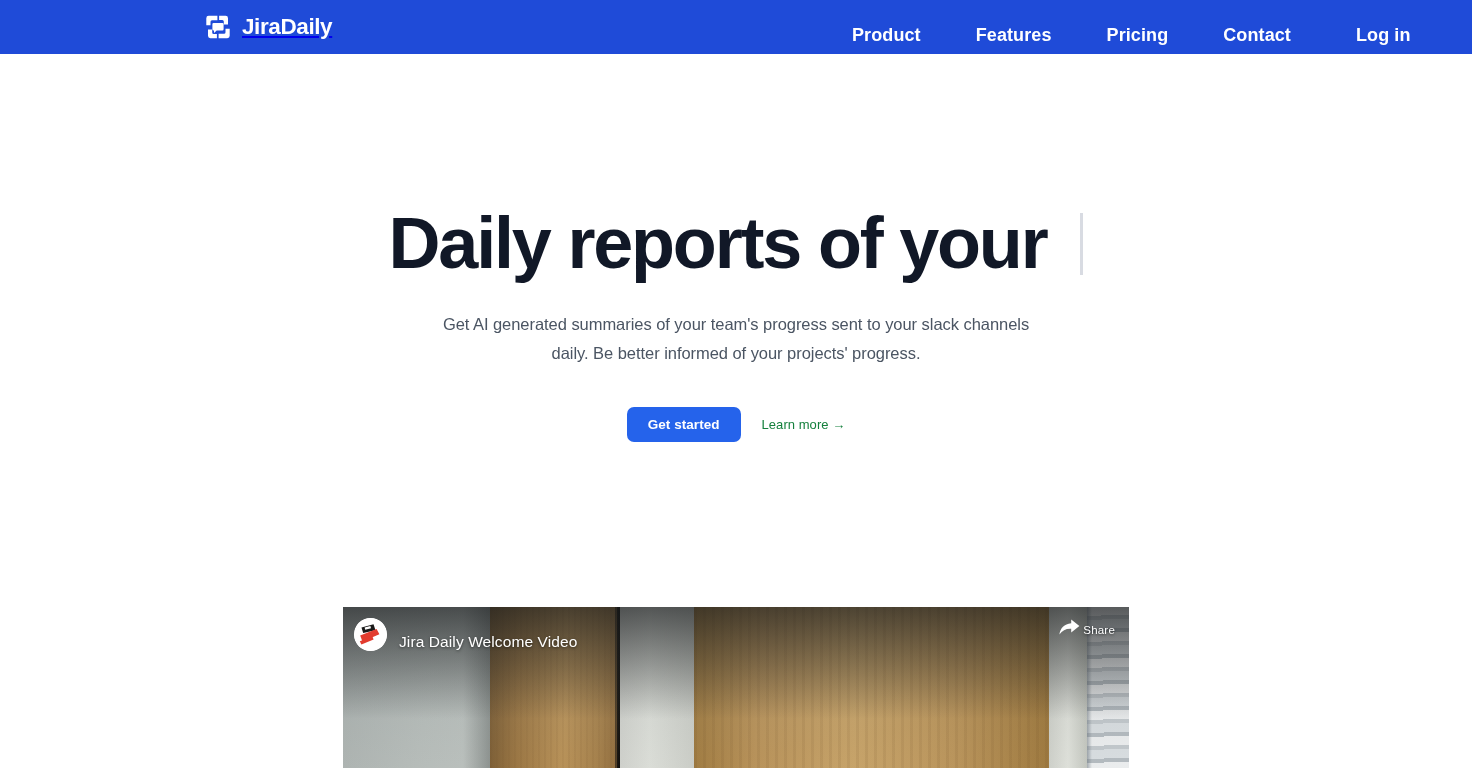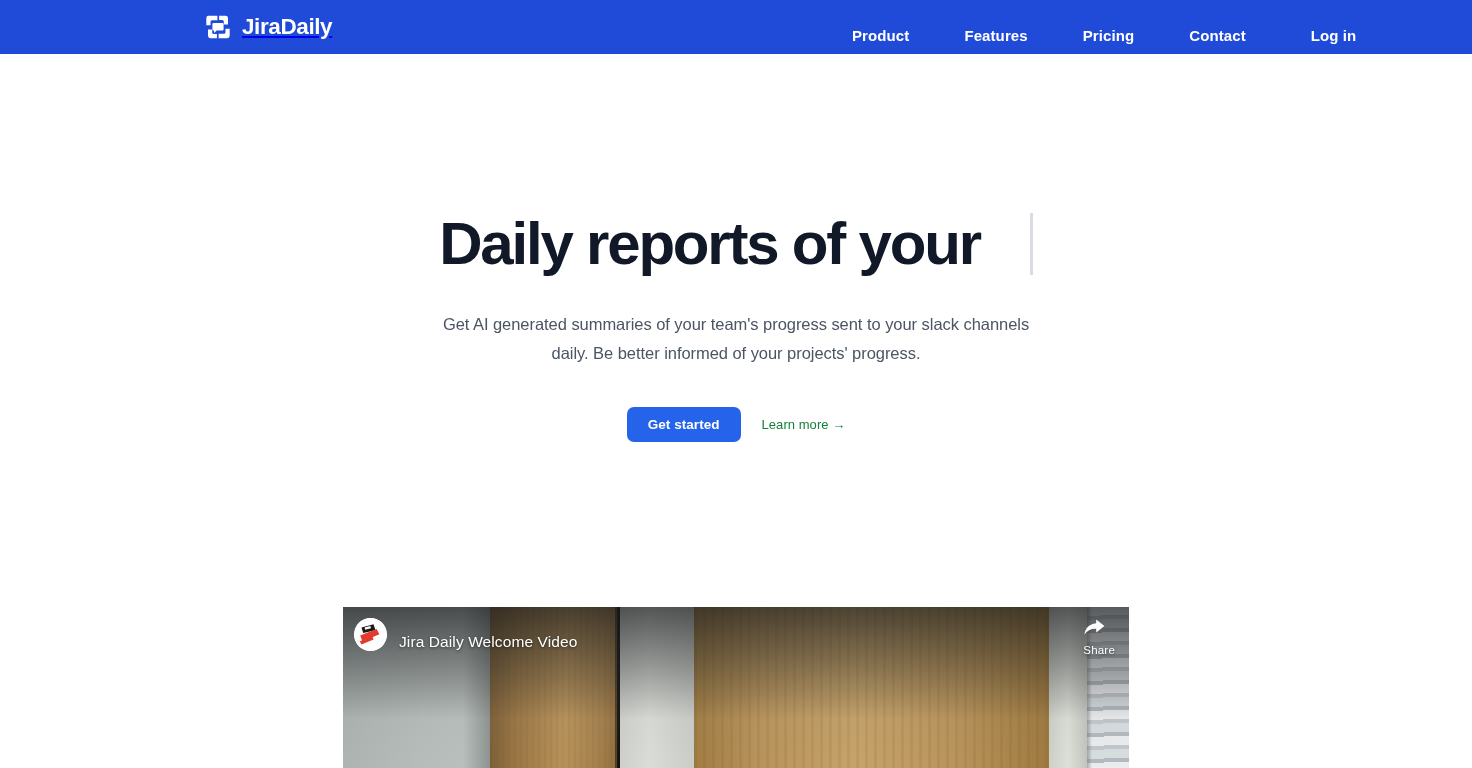--- a/index.html
+++ b/index.html
@@ -58,48 +58,48 @@
     left: 852px;
     top: 0;
     height: 70px;
     display: flex;
     align-items: center;
     gap: 0;
   }
 
   .nav-link {
     color: #ffffff;
-    font-size: 15px;
+    font-size: 18px;
     font-weight: 600;
     text-decoration: none;
     white-space: nowrap;
     padding: 6px 0;
     cursor: pointer;
     letter-spacing: 0.1px;
   }
   .nav-link + .nav-link { margin-left: 55px; }
   .nav-link.is-auth { font-weight: 700; margin-left: 65px; }
 
   
   .hero {
     width: 1472px;
     padding-top: 150px;
     text-align: center;
   }
 
   .hero-title {
-    font-size: 60px;
+    font-size: 72px;
     line-height: 1.08;
     font-weight: 800;
     letter-spacing: -2.2px;
     color: #111827;
     display: flex;
     align-items: center;
     justify-content: center;
-    gap: 16px;
+    gap: 8px;
     height: 80px;
   }
 
   .hero-title-static { white-space: pre; }
 
   .hero-title-typed { white-space: pre; }
 
   .type-caret {
     display: inline-block;
     width: 3px;
@@ -258,21 +258,21 @@
     font-size: 15.5px;
     font-weight: 400;
     letter-spacing: .1px;
     text-shadow: 0 1px 3px rgba(0,0,0,.55);
     white-space: nowrap;
   }
 
   .video-share {
     position: absolute; right: 14px; top: 11px;
     z-index: 4;
-    display: flex; flex-direction: column; gap: 2px;
+    display: flex; flex-direction: row; align-items: center; gap: 2px;
     cursor: pointer;
   }
   .share-icon { display: block; }
   .share-label {
     color: #ffffff;
     font-size: 11.5px;
     font-weight: 400;
     text-shadow: 0 1px 3px rgba(0,0,0,.6);
     letter-spacing: .2px;
   }

